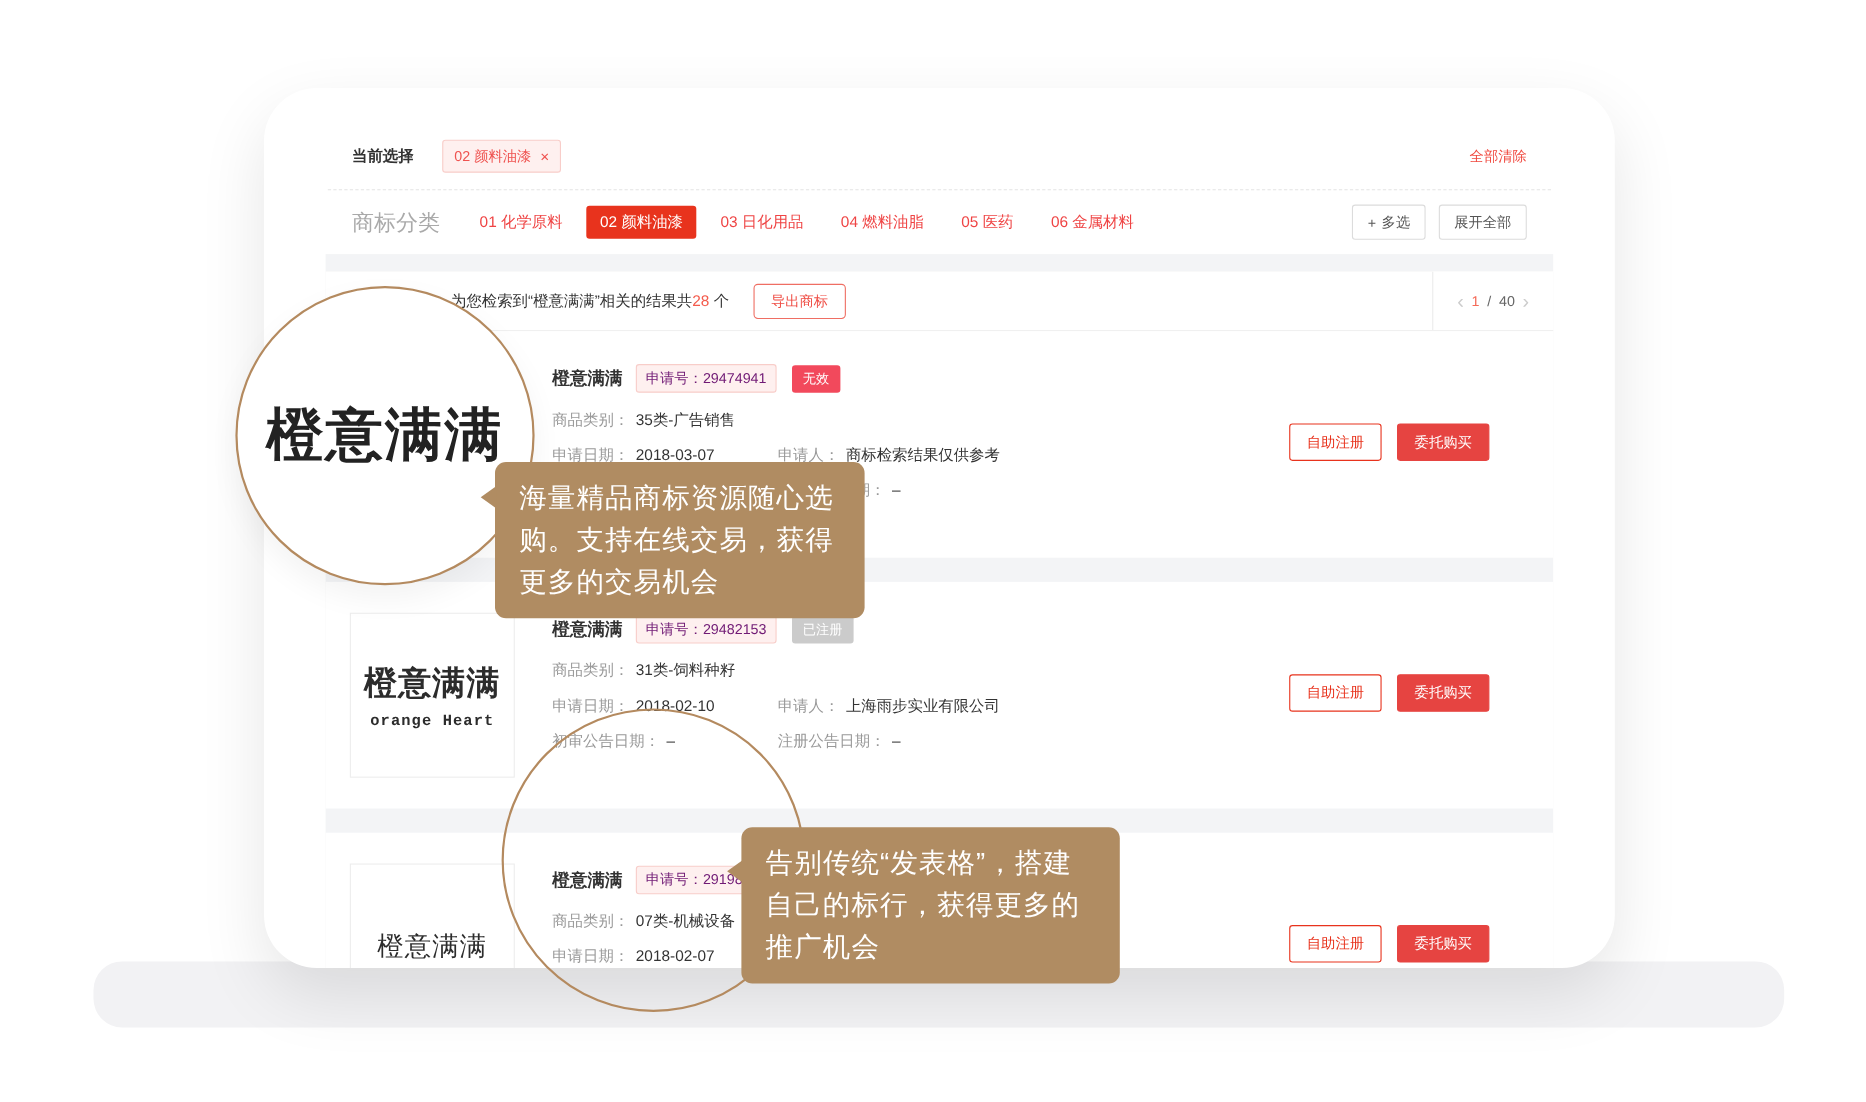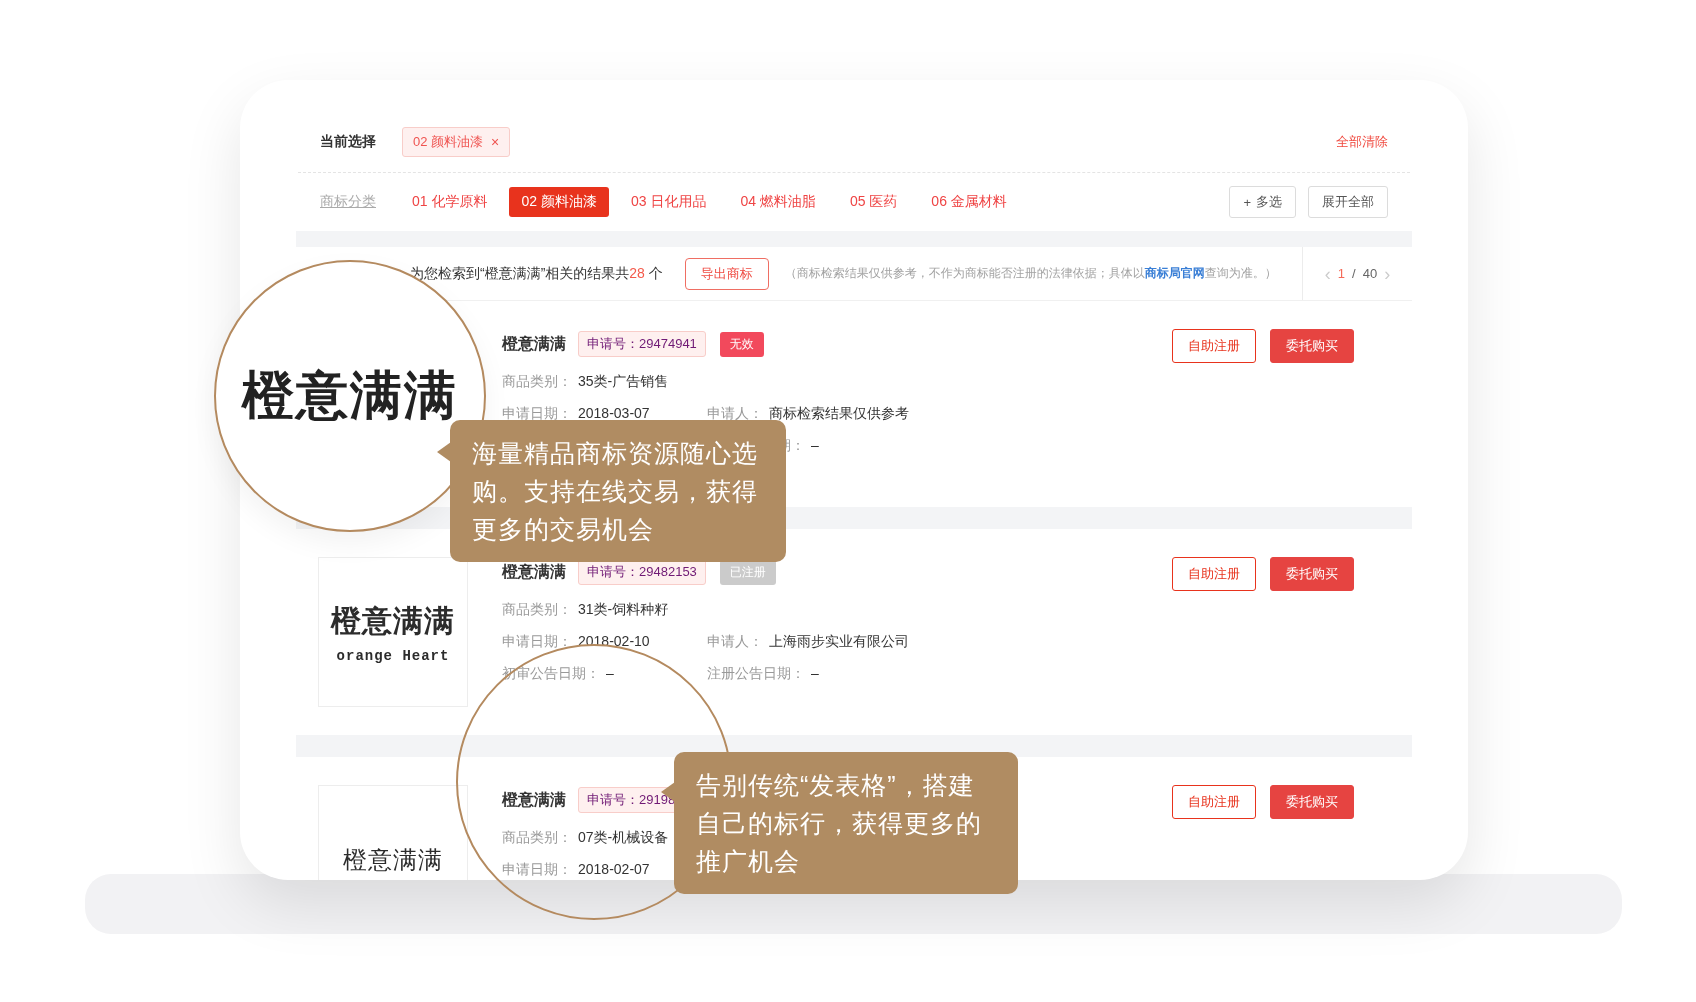--- a/index.html
+++ b/index.html
@@ -13,21 +13,21 @@
 
   
   .filter-panel { background:#fff; }
   .filter-row-a { height:60px; display:flex; align-items:center; padding:0 24px; }
   .cur-label { font-size:14px; font-weight:700; color:#333; }
   .sel-tag { margin-left:26px; display:inline-flex; align-items:center; gap:8px; padding:5px 10px; background:#fef0ef; border:1px solid #f8cdc9; border-radius:3px; color:#ef5350; font-size:13px; cursor:pointer; }
   .sel-tag .x { font-size:14px; line-height:1; }
   .clear-all { margin-left:auto; color:#f0493f; font-size:13px; cursor:pointer; }
   .dash-div { border-top:1px dashed #e4e4e4; margin:0 2px; }
   .filter-row-b { height:58px; display:flex; align-items:center; padding:0 24px; }
-  .cat-label { font-size:14px; color:#aaaaaa; margin-right:24px;text-decoration:underline; }
+  .cat-label { font-size:20px; color:#aaaaaa; margin-right:24px; }
   .tab { font-size:14px; color:#ef4444; padding:6px 12px; margin-right:10px; border-radius:3px; cursor:pointer; white-space:nowrap; }
   .tab.active { background:#e8331d; color:#fff; }
   .row-b-btns { margin-left:auto; display:flex; gap:12px; }
   .ghost-btn { font-size:13px; color:#555; background:#fff; border:1px solid #dcdcdc; border-radius:3px; padding:6px 13px; cursor:pointer; display:inline-flex; gap:5px; align-items:center; }
 
   .gap-strip { height:16px; background:#f3f4f6; }
 
   
   .results-panel { background:#f3f4f6; }
   .results-header { height:54px; background:#fff; display:flex; align-items:stretch; border-bottom:1px solid #f0f0f0; }
@@ -52,21 +52,21 @@
   .tm-title { font-size:16px; font-weight:700; color:#333; }
   .appno-tag { margin-left:12px; font-size:13px; color:#701a75; background:#fef0ef; border:1px solid #f8cdc9; border-radius:3px; padding:3px 8px; white-space:nowrap; }
   .badge { margin-left:14px; font-size:12px; color:#fff; border-radius:3px; padding:4px 10px; white-space:nowrap; }
   .badge.invalid { background:#f2495c; }
   .badge.registered { background:#cbcbcb; }
   .d-line { display:flex; margin-bottom:14px; }
   .pair { display:flex; }
   .pair.c1 { width:205px; flex:none; }
   .pair .lb { color:#999; white-space:nowrap; }
   .pair .vl { color:#333; margin-left:6px; white-space:nowrap; }
-  .actions { flex:none; width:190px; margin-right:50px; display:flex; gap:14px; align-self:flex-start; }
+  .actions { flex:none; width:190px; margin-right:50px; margin-top:56px; display:flex; gap:14px; align-self:flex-start; }
   .btn-outline { font-size:13px; color:#e8331d; background:#fff; border:1px solid #e8331d; border-radius:3px; padding:7px 15px; cursor:pointer; white-space:nowrap; }
   .btn-solid { font-size:13px; color:#fff; background:#e64441; border:1px solid #e64441; border-radius:3px; padding:7px 15px; cursor:pointer; white-space:nowrap; }
 
   
   .lens { position:absolute; border:2px solid #b48a5f; border-radius:50%; z-index:20; }
   .lens-1 { left:214px; top:260px; width:272px; height:272px; background:#fff; box-shadow:0 12px 28px rgba(0,0,0,0.05); display:flex; align-items:center; justify-content:center; }
   .lens-1 .lens-text { font-size:52px; font-weight:700; color:#222; letter-spacing:2px; white-space:nowrap; }
   .lens-2 { left:456px; top:644px; width:276px; height:276px; background:transparent; }
   .tooltip { position:absolute; z-index:30; background:#b08c62; color:#fff; border-radius:10px; padding:14px 22px; font-size:25px; line-height:38px; letter-spacing:1px; }
   .tooltip .arrow { position:absolute; left:-13px; width:0; height:0; border-top:10px solid transparent; border-bottom:10px solid transparent; border-right:14px solid #b08c62; }
@@ -112,21 +112,20 @@
         </div>
       </div>
 
       <div class="gap-strip"></div>
 
       <div class="results-panel">
         <div class="results-header">
           <div class="rh-left">
             <span class="summary"><span>为您检索到“橙意满满”相关的结果共</span><span class="count">28</span><span> 个</span></span>
             <button class="export-btn">导出商标</button>
-            <span class="disclaimer"><span>（商标检索结果仅供参考，不作为商标能否注册的法律依据；具体以</span><span class="link">商标局官网</span><span>查询为准。）</span></span>
           </div>
           <div class="pager">
             <span class="chev">‹</span>
             <span class="cur">1</span>
             <span class="sep">/</span>
             <span class="tot">40</span>
             <span class="chev">›</span>
           </div>
         </div>
 

